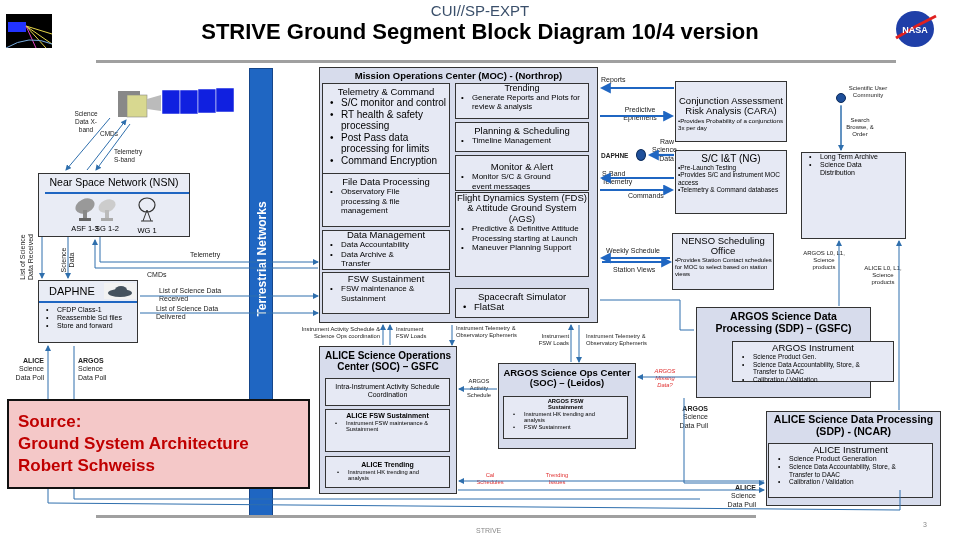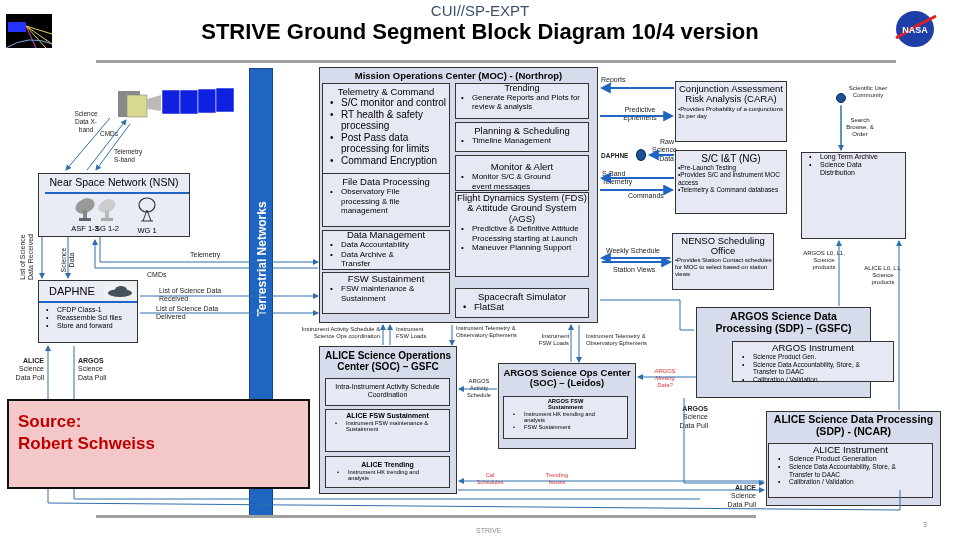--- a/index.html
+++ b/index.html
@@ -180,21 +180,21 @@
   </ul>
 </div>
 <div class="inner" style="left:455px;top:288px;width:134px;height:30px;">
   <div class="ttl" style="font-size:9.5px;margin-top:3px;">Spacecraft Simulator</div>
   <ul class="b" style="font-size:9.5px;margin-left:4px;">
     <li>FlatSat</li>
   </ul>
 </div>
 
 <div class="box" style="left:675px;top:81px;width:112px;height:61px;background:#e6e9f4;">
-  <div class="ttl" style="font-size:9.5px;margin-top:2px;">Conjunction Assessment Risk Analysis (CARA)</div>
+  <div class="ttl" style="font-size:9.5px;margin-top:14px;">Conjunction Assessment Risk Analysis (CARA)</div>
   <ul class="d" style="font-size:6.2px;margin-left:2px;">
     <li>Provides Probability of a conjunctions 3x per day</li>
   </ul>
 </div>
 <div class="lbl" style="left:601px;top:76px;">Reports</div>
 <div class="lbl" style="left:620px;top:106px;width:40px;text-align:center;">Predictive Ephemeris</div>
 
 <div class="box" style="left:675px;top:150px;width:112px;height:64px;background:#e6e9f4;">
   <div class="ttl" style="font-size:10px;margin-top:2px;">S/C I&amp;T (NG)</div>
   <ul class="d" style="font-size:6.5px;margin-left:2px;">
@@ -343,18 +343,19 @@
     <line x1="674" y1="155" x2="650" y2="155" marker-end="url(#ahB)"></line>
     <line x1="674" y1="178" x2="602" y2="178" marker-end="url(#ahB)"></line>
     <line x1="600" y1="190" x2="672" y2="190" marker-end="url(#ahB)"></line>
     <line x1="670" y1="258" x2="602" y2="258" marker-end="url(#ahB)"></line>
     <line x1="602" y1="262" x2="670" y2="262" marker-end="url(#ahB)"></line>
   </g>
 </svg>
 
 <div class="abs" style="left:7px;top:399px;width:303px;height:90px;background:#f4c8c8;border:2px solid #111;padding:10px 0 0 9px;color:#c00000;font-weight:bold;font-size:17px;line-height:1.3;">
   <div>Source:</div>
+  <div>Ground System Architecture</div>
   <div>Robert Schweiss</div>
 </div>
 
 <div class="abs" style="left:96px;top:515px;width:660px;height:3px;background:#a0a0a0;"></div>
 <div class="abs" style="left:476px;top:527px;font-size:7px;color:#888;">STRIVE</div>
 <div class="abs" style="left:923px;top:521px;font-size:7px;color:#888;">3</div>
 
 </body></html>

